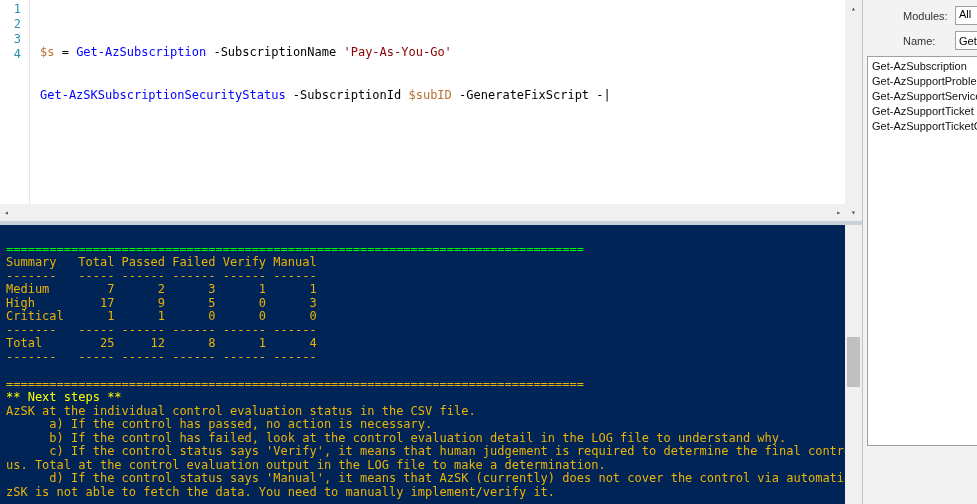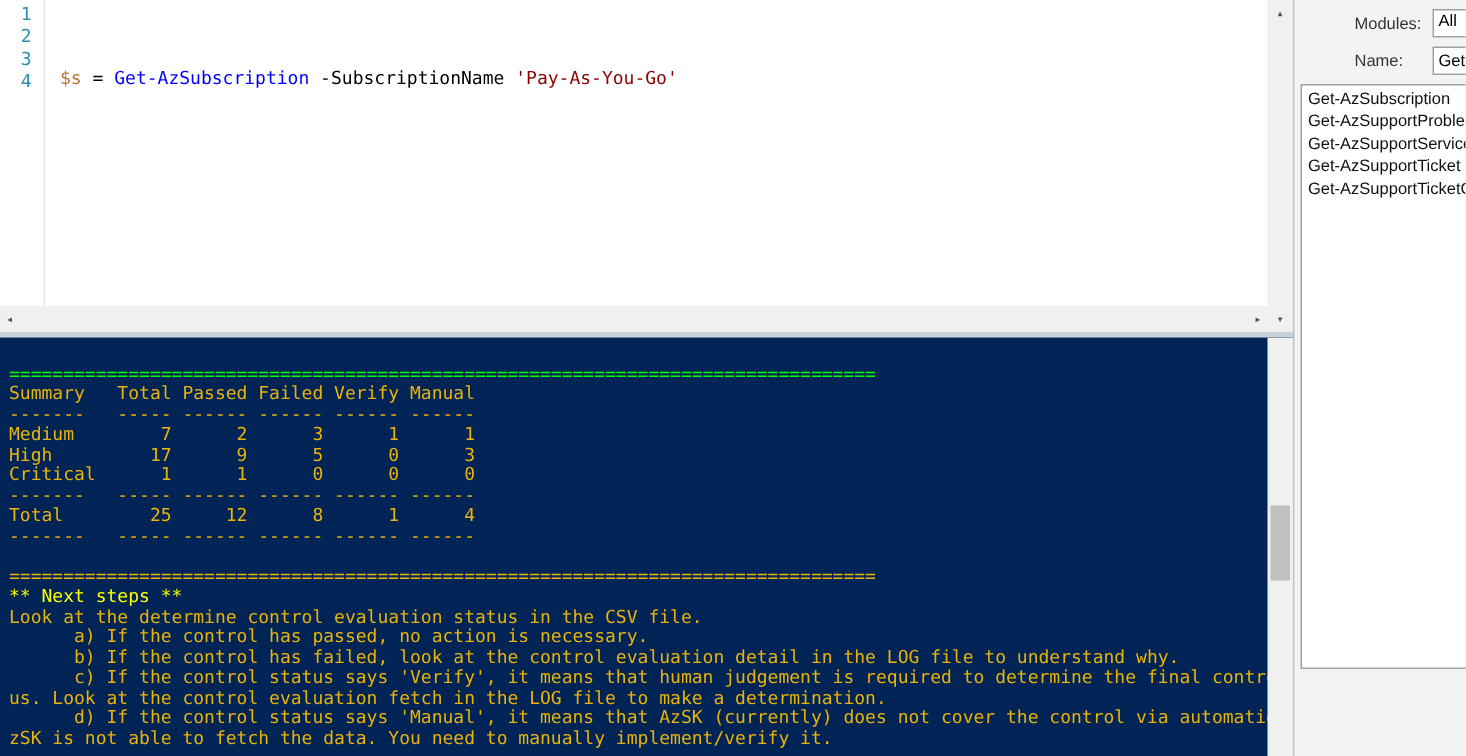--- a/index.html
+++ b/index.html
@@ -149,20 +149,21 @@
   <div class="editor">
     <div class="editor-lines">
       <div class="gutter">
         <div>1</div>
         <div>2</div>
         <div>3</div>
         <div>4</div>
       </div>
       <div class="code">
         <div><span class="tok-orange">$s</span><span class="tok-plain"> = </span><span class="tok-blue">Get-AzSubscription</span><span class="tok-plain"> -SubscriptionName </span><span class="tok-str">'Pay-As-You-Go'</span></div>
+        <div><span class="tok-blue">Get-AzSKSubscriptionSecurityStatus</span><span class="tok-plain"> -SubscriptionId </span><span class="tok-orange">$subID</span><span class="tok-plain"> -GenerateFixScript -</span><span class="caret"></span></div>
         <div></div>
       </div>
     </div>
     <div class="editor-scrollbar-v">
       <div class="up">▴</div>
       <div class="down">▾</div>
     </div>
     <div class="editor-scrollbar-h">
       <span>◂</span>
       <span>▸</span>
@@ -175,25 +176,25 @@
 <span class="term-cyan">-------   ----- ------ ------ ------ ------</span>
 <span class="term-cyan">Medium        7      2      3      1      1</span>
 <span class="term-cyan">High         17      9      5      0      3</span>
 <span class="term-cyan">Critical      1      1      0      0      0</span>
 <span class="term-cyan">-------   ----- ------ ------ ------ ------</span>
 <span class="term-cyan">Total        25     12      8      1      4</span>
 <span class="term-cyan">-------   ----- ------ ------ ------ ------</span>
 <span></span>
 <span class="term-cyan">================================================================================</span>
 <span class="term-yellow">** Next steps **</span>
-<span class="term-cyan">Look at the determine control evaluation status in the CSV file.</span>
+<span class="term-cyan">AzSK at the individual control evaluation status in the CSV file.</span>
 <span class="term-cyan">      a) If the control has passed, no action is necessary.</span>
 <span class="term-cyan">      b) If the control has failed, look at the control evaluation detail in the LOG file to understand why.</span>
 <span class="term-cyan">      c) If the control status says 'Verify', it means that human judgement is required to determine the final control stat</span>
-<span class="term-cyan">us. Look at the control evaluation fetch in the LOG file to make a determination.</span>
+<span class="term-cyan">us. Total at the control evaluation output in the LOG file to make a determination.</span>
 <span class="term-cyan">      d) If the control status says 'Manual', it means that AzSK (currently) does not cover the control via automation OR A</span>
 <span class="term-cyan">zSK is not able to fetch the data. You need to manually implement/verify it.</span>
 <span></span>
 
 
     <div class="terminal-scrollbar-v">
       <div class="thumb"></div>
     </div>
   </div>
 

